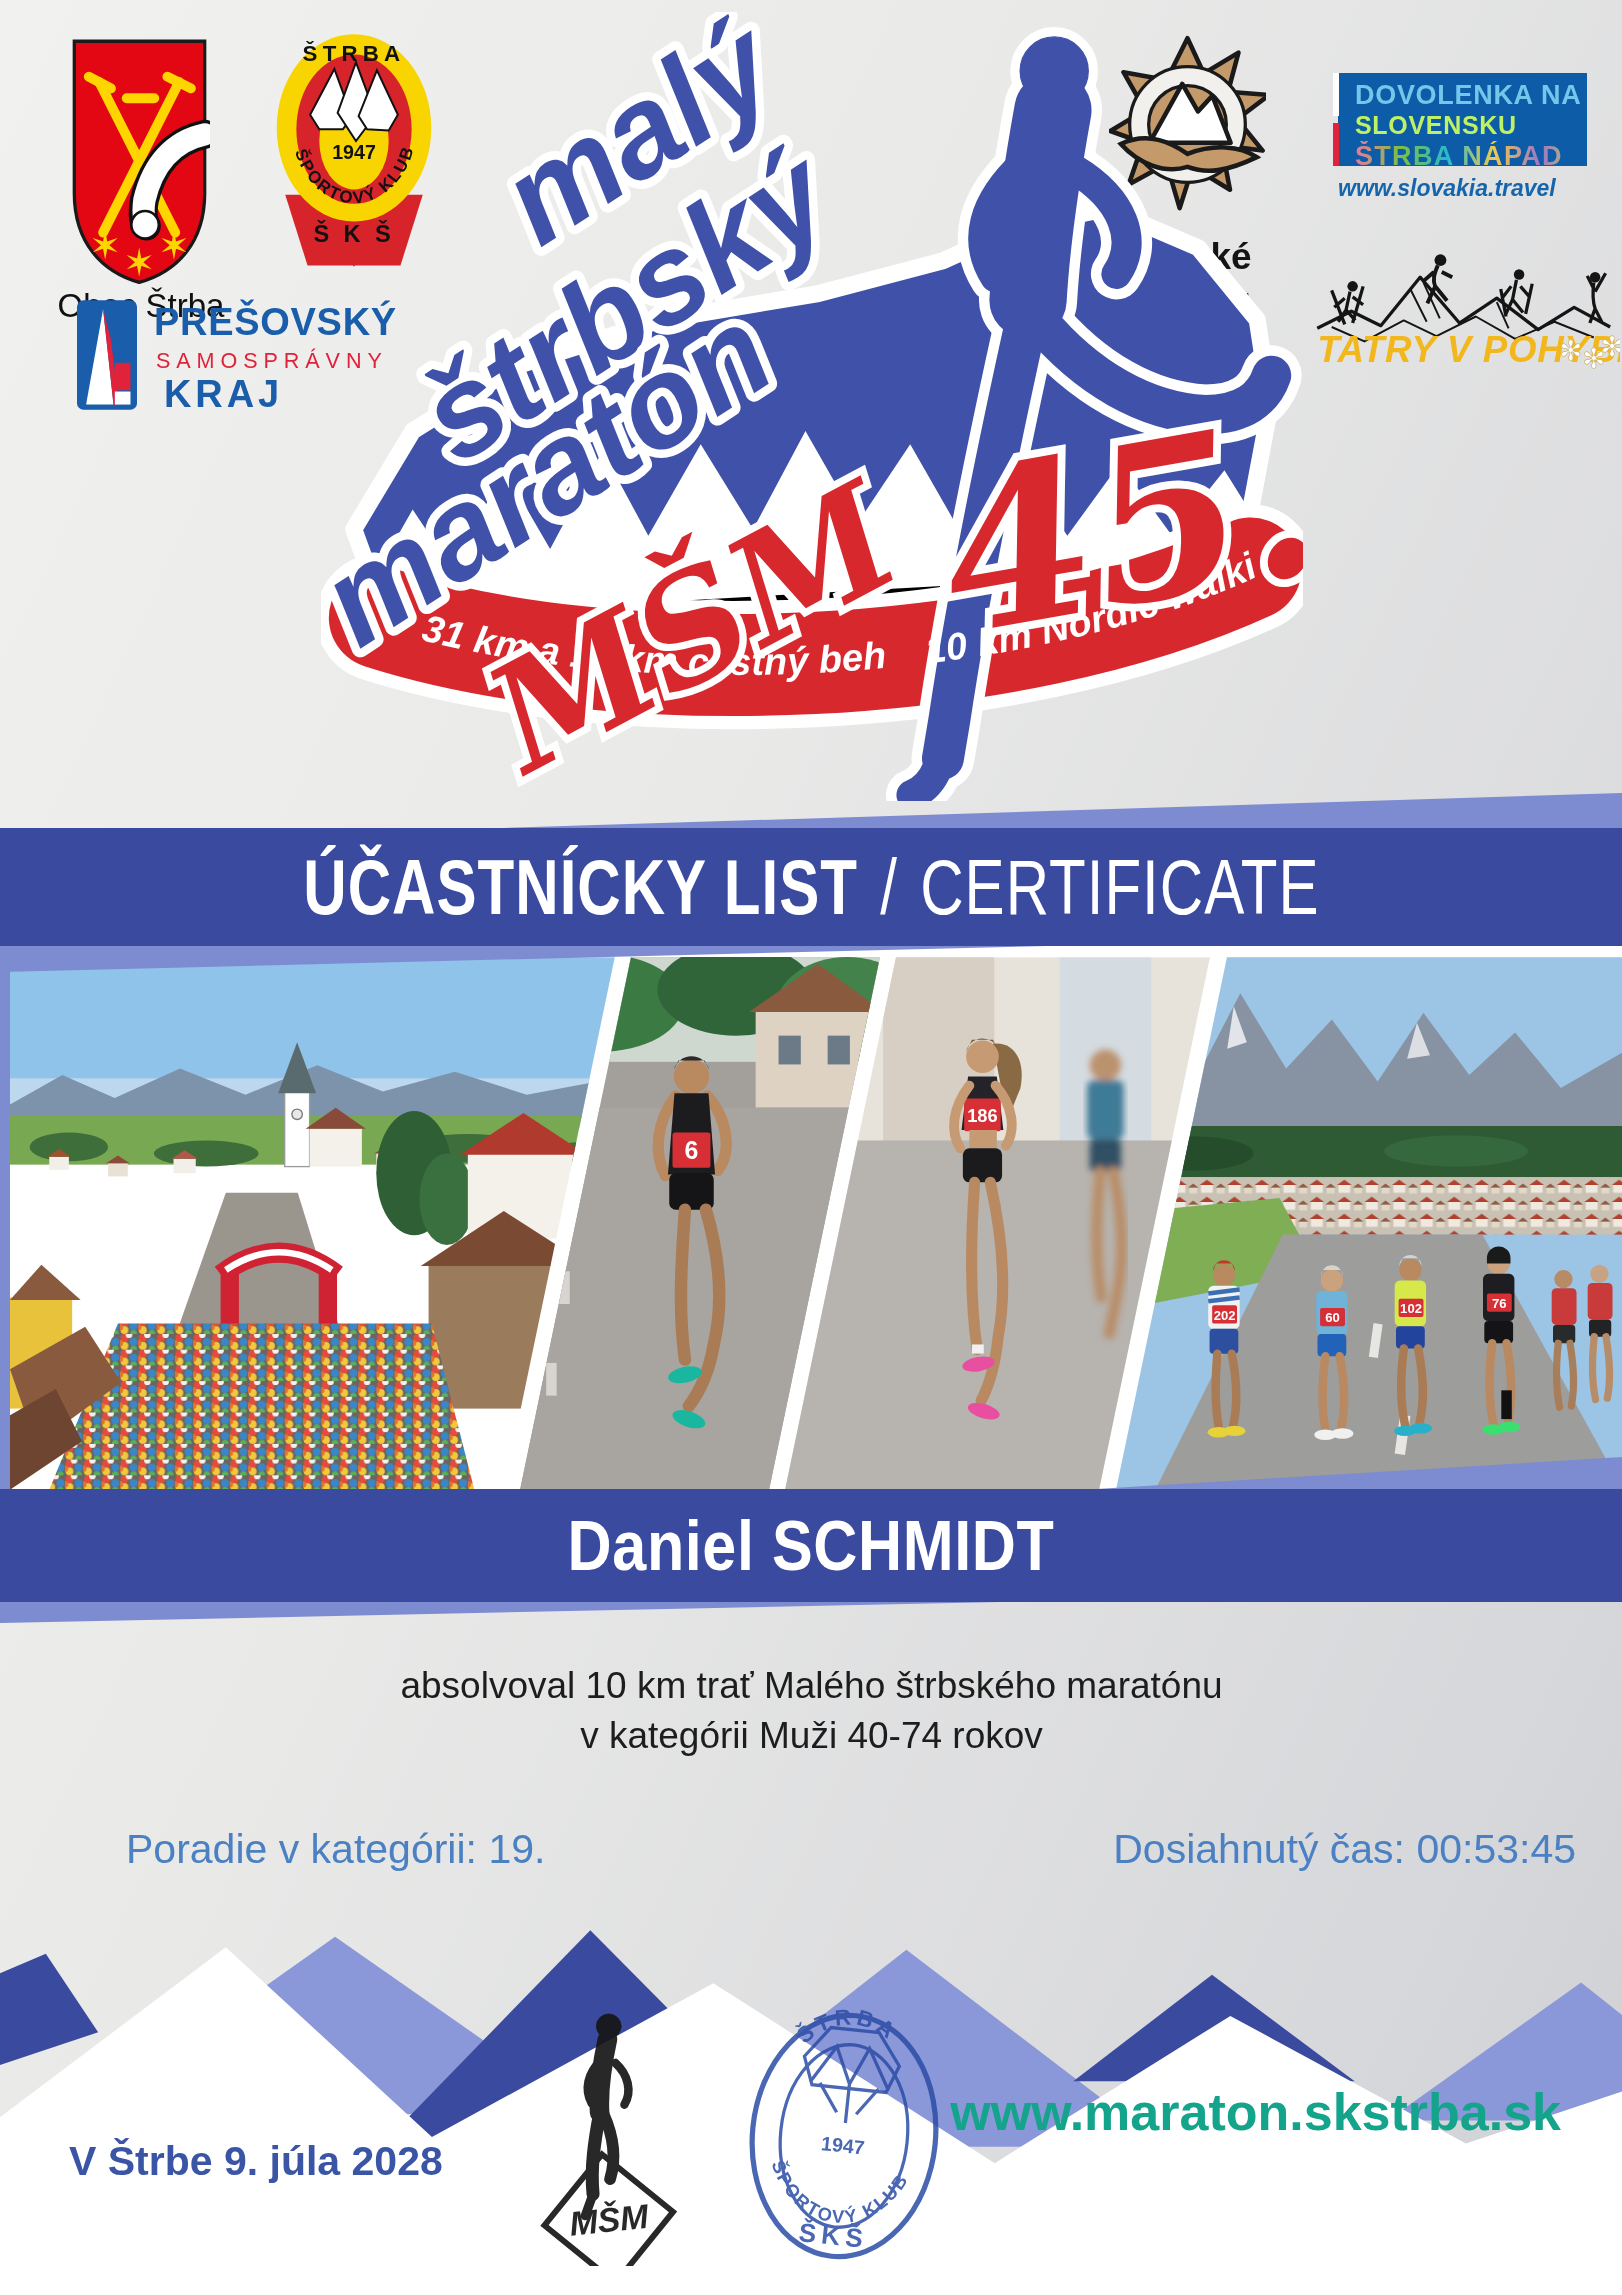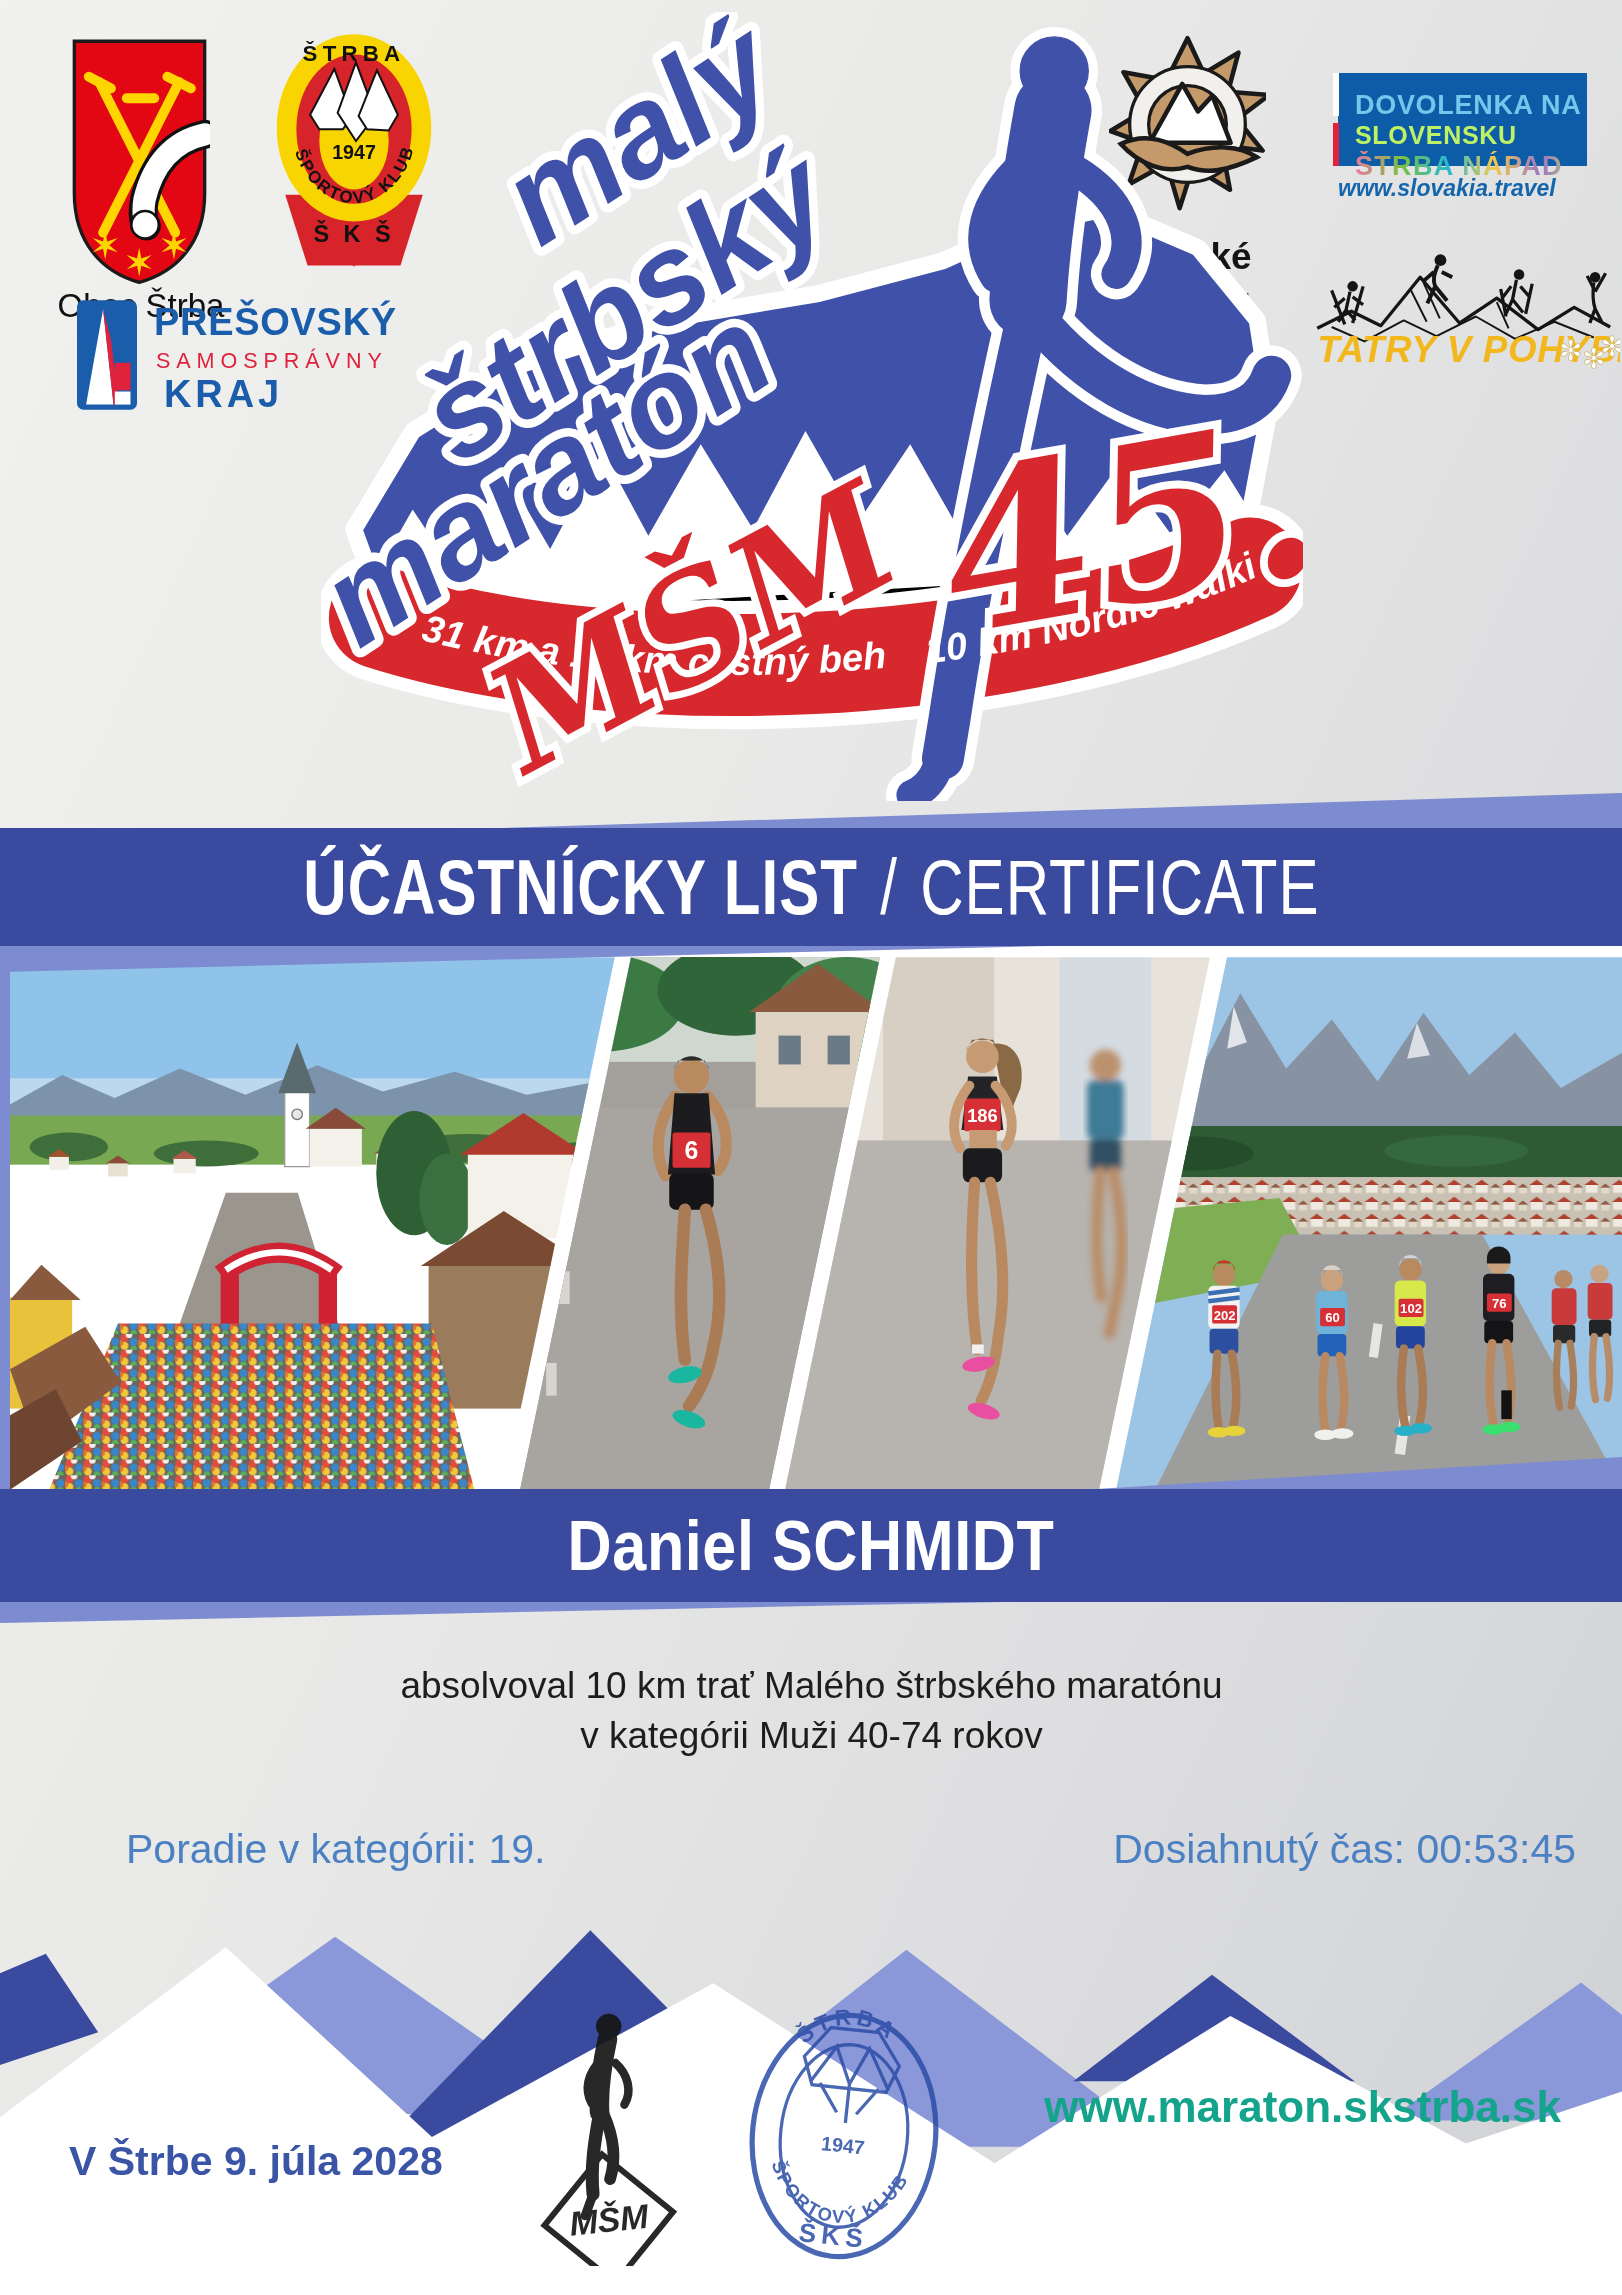--- a/index.html
+++ b/index.html
@@ -10,29 +10,29 @@
   .periwinkle{background:#7d8bd1;}
   .band{background:#3a4a9f;display:flex;align-items:center;justify-content:center;color:#fff;}
   .condense{display:inline-block;transform:scaleX(0.78);white-space:nowrap;}
   .condense2{display:inline-block;transform:scaleX(0.86);white-space:nowrap;}
   .title-main{font-weight:bold;font-size:77px;letter-spacing:1.3px;}
   .title-sec{font-weight:normal;font-size:77px;letter-spacing:1.3px;}
   .name-text{font-weight:bold;font-size:71px;letter-spacing:0.7px;}
   .result-block{width:100%;text-align:center;color:#1d1d1d;font-size:37px;line-height:50px;}
   .rank-text{font-size:41px;color:#4b80c3;white-space:nowrap;margin-left:16px;}
   .date-text{font-size:41px;font-weight:bold;color:#3b55a6;white-space:nowrap;}
-  .url-web{font-size:44px;font-weight:bold;color:#14a38b;text-decoration:none;white-space:nowrap;}
+  .url-web{font-size:52px;font-weight:bold;color:#14a38b;text-decoration:none;white-space:nowrap;}
   .url-fb{font-size:41px;font-weight:bold;color:#3b55a6;text-decoration:none;white-space:nowrap;}
   .obec-label{font-size:33px;color:#111;text-align:center;width:100%;}
   .presov1{font-size:38px;font-weight:bold;color:#1a5dab;letter-spacing:0.7px;}
   .presov2{font-size:21.6px;color:#e0223b;letter-spacing:5.9px;}
   .presov3{font-size:38px;font-weight:bold;color:#1a5dab;letter-spacing:3.9px;margin-left:8px;}
   .vt-name{font-size:37px;font-weight:bold;color:#141414;text-align:center;width:100%;}
   .vt-sub{font-size:17.7px;color:#3c3c3c;letter-spacing:10.5px;text-align:center;width:100%;}
-  .dov-box{background:#0d5ca8;width:249px;height:93px;position:relative;padding:18px 0 0 17px;box-sizing:border-box;}
+  .dov-box{background:#0d5ca8;width:249px;height:93px;position:relative;padding:8px 0 0 17px;box-sizing:border-box;}
   .dov1{font-size:27px;font-weight:bold;color:#74c6ea;letter-spacing:0.7px;line-height:29px;}
   .dov2{font-size:25px;font-weight:bold;color:#bef264;letter-spacing:0.7px;line-height:31px;}
   .dov3{font-size:27px;font-weight:bold;line-height:30px;letter-spacing:1.3px;
         background:linear-gradient(90deg,#e8799e,#7ac143,#29b8ce,#f2c94c,#9b76c6,#bfe34d);
         -webkit-background-clip:text;background-clip:text;color:transparent;}
   .dov-url{font-size:23px;font-weight:bold;color:#1565ad;width:249px;font-style:italic;}
   .photo{position:absolute;top:11px;height:533px;overflow:hidden;}
   svg text{font-family:"Liberation Sans",sans-serif;}
   .scriptfont{font-family:"DejaVu Serif",serif;font-style:italic;font-weight:bold;}
 </style>

